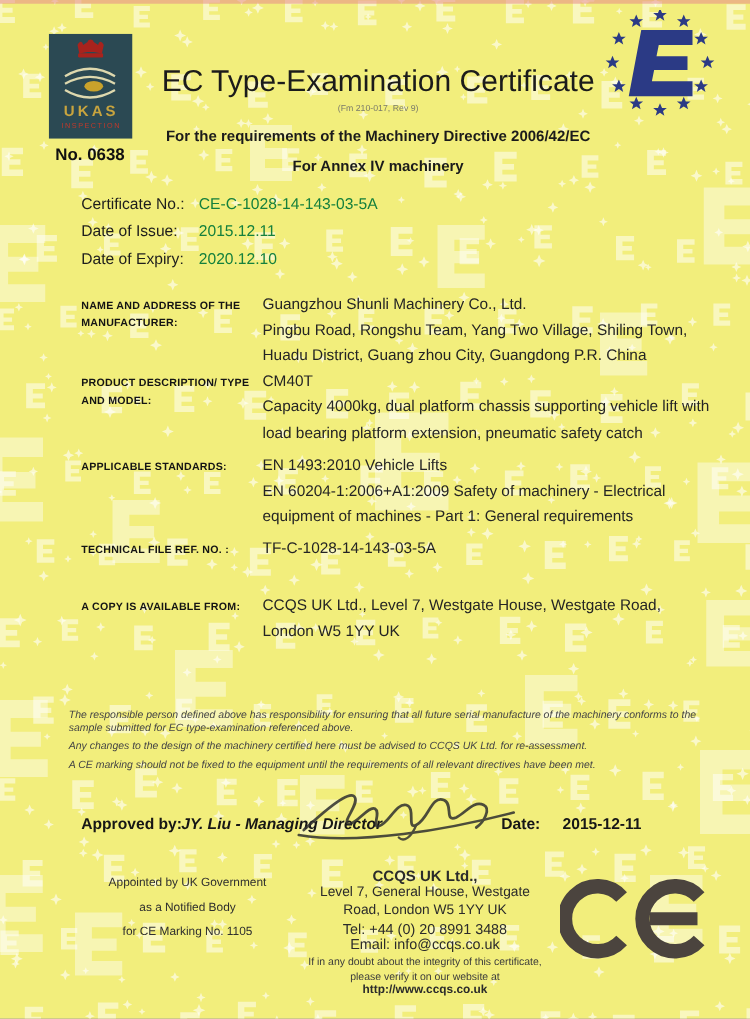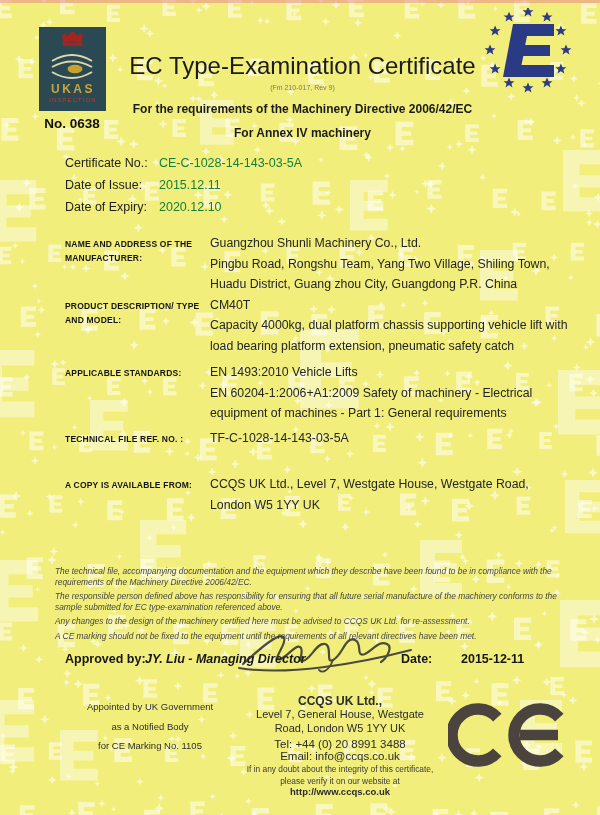--- a/index.html
+++ b/index.html
@@ -34,21 +34,21 @@
   .dvalue div{white-space:nowrap;}
   .mb0{margin-bottom:0;} .mb6{margin-bottom:6px;} .mb4{margin-bottom:4px;} .mb12{margin-bottom:26px;}
 
   .legal{position:absolute;left:55px;top:566px;width:508px;z-index:1;}
   .legal p{margin:0 0 4px;font-size:8.4px;font-style:italic;color:#454545;line-height:10.6px;}
 
   .approve{position:absolute;left:65px;top:652px;width:510px;height:34px;z-index:1;font-size:12.5px;font-weight:bold;color:#161616;}
   .ap-label{position:absolute;left:0;top:0;}
   .ap-name{position:absolute;left:80px;top:0;font-style:italic;}
   .ap-date-label{position:absolute;left:336px;top:0;}
-  .ap-date{position:absolute;left:396px;top:0;}
+  .ap-date{position:absolute;left:385px;top:0;}
   .sig{position:absolute;left:172px;top:-28px;}
 
   .nb{position:absolute;left:55px;top:701px;width:190px;text-align:center;font-size:9.5px;color:#2e2e2e;z-index:1;}
   .nb div{margin-bottom:8.5px;}
 
   .cc{position:absolute;left:225px;top:694px;width:230px;text-align:center;z-index:1;color:#2b2b2b;}
   .cc-company{font-size:12px;font-weight:bold;}
   .cc-addr{font-size:11px;line-height:13.5px;}
   .cc-tel{font-size:11.5px;margin-top:3px;}
   .cc-email{font-size:11.5px;}
@@ -803,21 +803,20 @@
     <div class="drow">
       <div class="dlabel">A COPY IS AVAILABLE FROM:</div>
       <div class="dvalue">
         <div>CCQS UK Ltd., Level 7, Westgate House, Westgate Road,</div>
         <div>London W5 1YY UK</div>
       </div>
     </div>
   </div>
 
   <div class="legal">
-    <p>The technical file, accompanying documentation and the equipment which they describe have been found to be in compliance with the requirements of the Machinery Directive 2006/42/EC.</p>
     <p>The responsible person defined above has responsibility for ensuring that all future serial manufacture of the machinery conforms to the sample submitted for EC type-examination referenced above.</p>
     <p>Any changes to the design of the machinery certified here must be advised to CCQS UK Ltd. for re-assessment.</p>
     <p>A CE marking should not be fixed to the equipment until the requirements of all relevant directives have been met.</p>
   </div>
 
   <div class="approve">
     <span class="ap-label">Approved by:</span>
     <span class="ap-name">JY. Liu - Managing Director</span>
     <svg class="sig" width="180" height="50" viewBox="0 0 180 50">
       <g stroke="#2f2f2f" fill="none" stroke-linecap="round" opacity="0.85">

